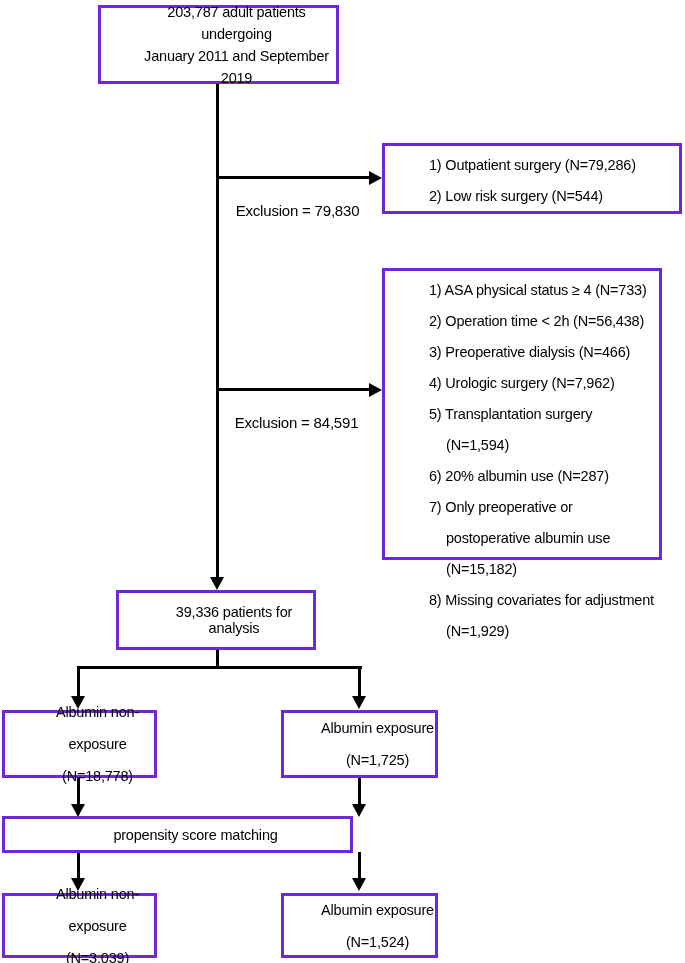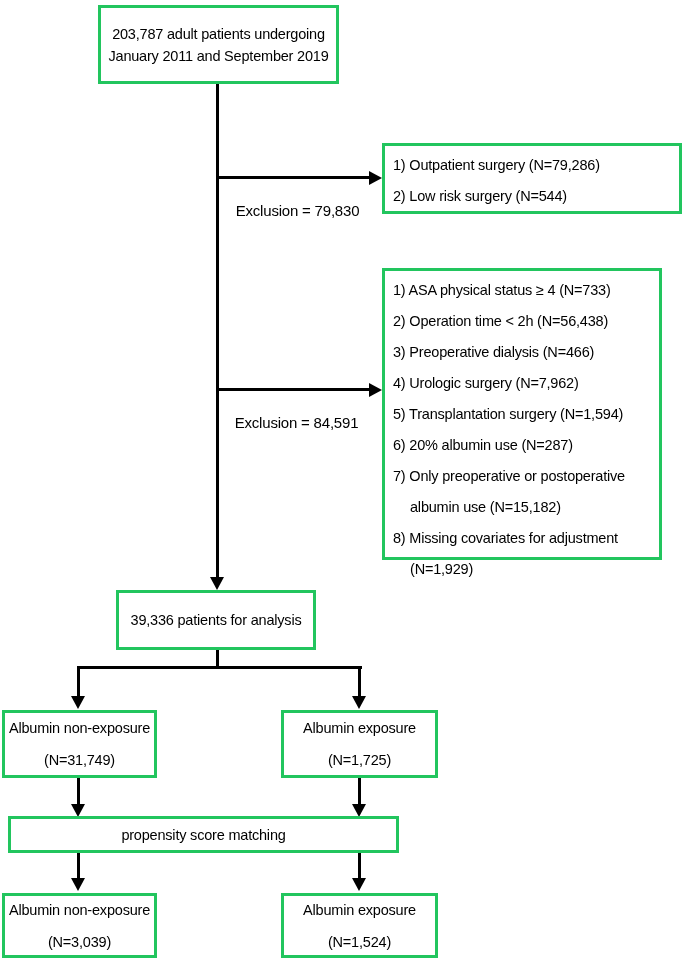--- a/index.html
+++ b/index.html
@@ -12,24 +12,25 @@
     width: 685px;
     height: 963px;
     background: #ffffff;
     font-family: "Liberation Sans", sans-serif;
     color: #000000;
     overflow: hidden;
   }
   .box {
     position: absolute;
     box-sizing: border-box;
-    border: 3px solid #22c55e;
+    border: 3px solid #6d28d9;
     background: #ffffff;
     font-size: 14.5px;
     letter-spacing: -0.2px;
+    padding-left: 36px;
   }
   .center-col {
     display: flex;
     flex-direction: column;
     justify-content: center;
     align-items: center;
     text-align: center;
   }
   .box-initial { line-height: 22px; }
   .pair-box   { line-height: 32px; }
@@ -130,29 +131,29 @@
     <div class="excl-item">7) Only preoperative or postoperative albumin use (N=15,182)</div>
     <div class="excl-item">8) Missing covariates for adjustment (N=1,929)</div>
   </div>
 
   <div class="box single-line" style="left:116px; top:590px; width:200px; height:60px;">
     <div>39,336 patients for analysis</div>
   </div>
 
   <div class="box pair-box center-col" style="left:2px; top:710px; width:155px; height:68px;">
     <div>Albumin non-exposure</div>
-    <div>(N=31,749)</div>
+    <div>(N=18,778)</div>
   </div>
 
   <div class="box pair-box center-col" style="left:281px; top:710px; width:157px; height:68px;">
     <div>Albumin exposure</div>
     <div>(N=1,725)</div>
   </div>
 
-  <div class="box single-line" style="left:8px; top:816px; width:391px; height:37px;align-items:center;">
+  <div class="box single-line" style="left:2px; top:816px; width:351px; height:37px;align-items:center;">
     <div>propensity score matching</div>
   </div>
 
   <div class="box pair-box center-col" style="left:2px; top:893px; width:155px; height:65px;">
     <div>Albumin non-exposure</div>
     <div>(N=3,039)</div>
   </div>
 
   <div class="box pair-box center-col" style="left:281px; top:893px; width:157px; height:65px;">
     <div>Albumin exposure</div>

